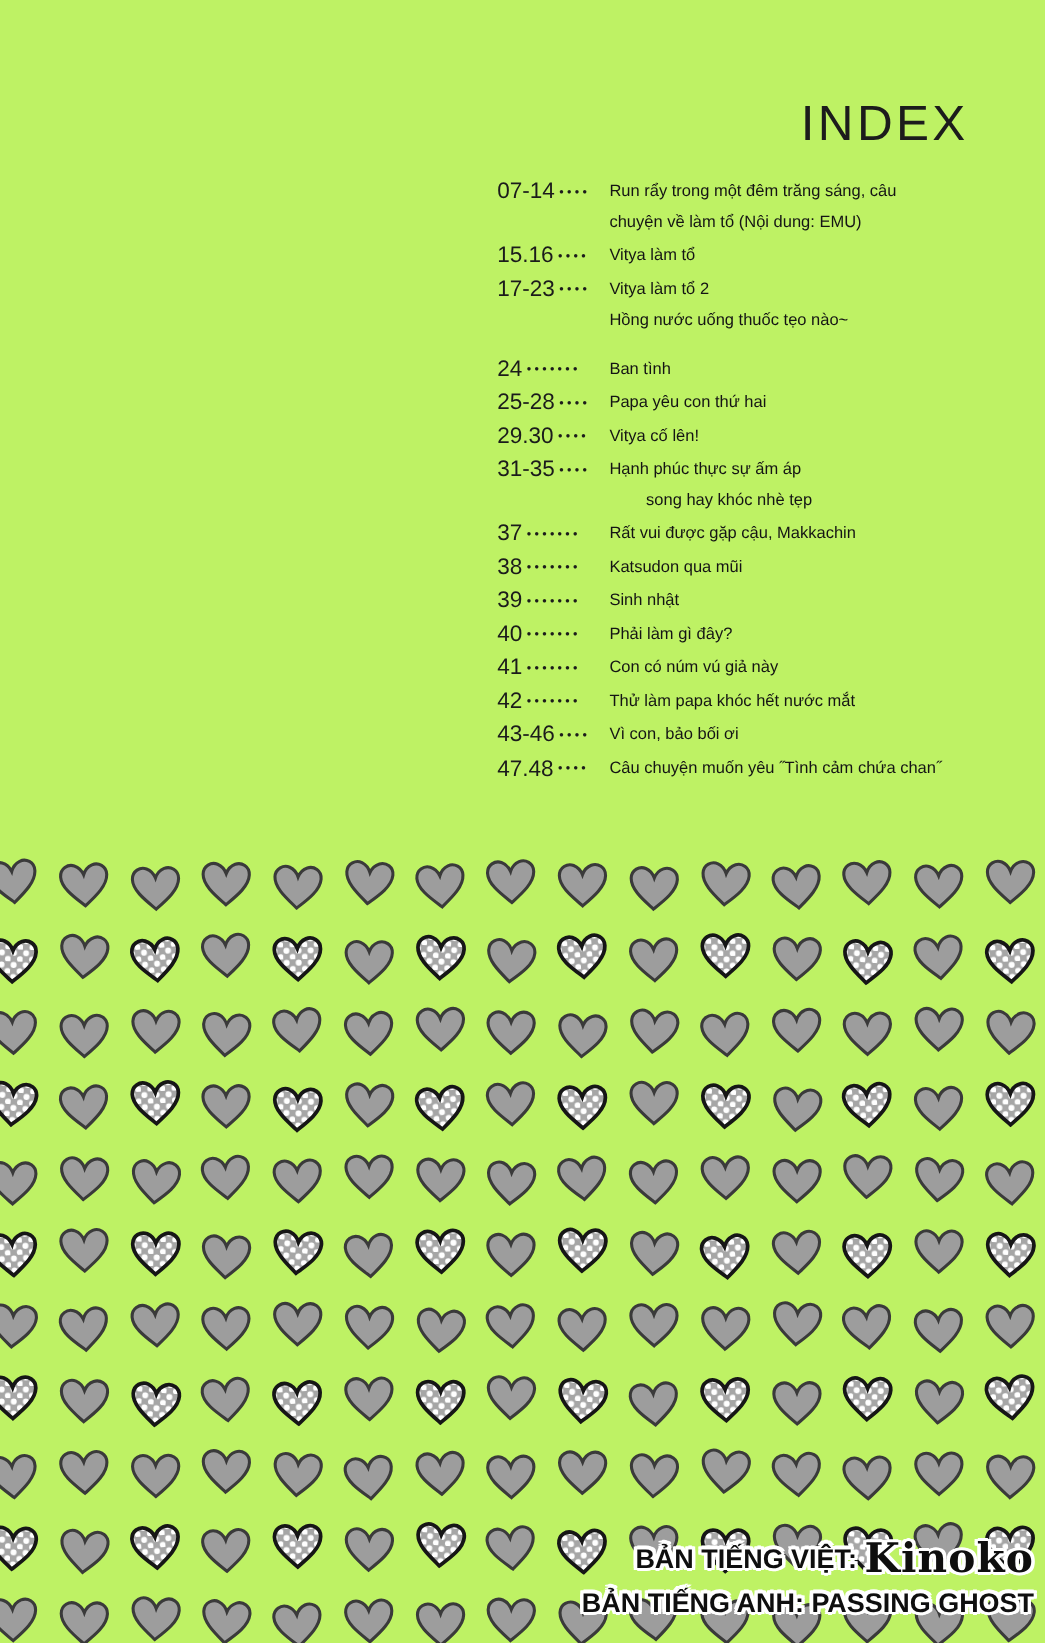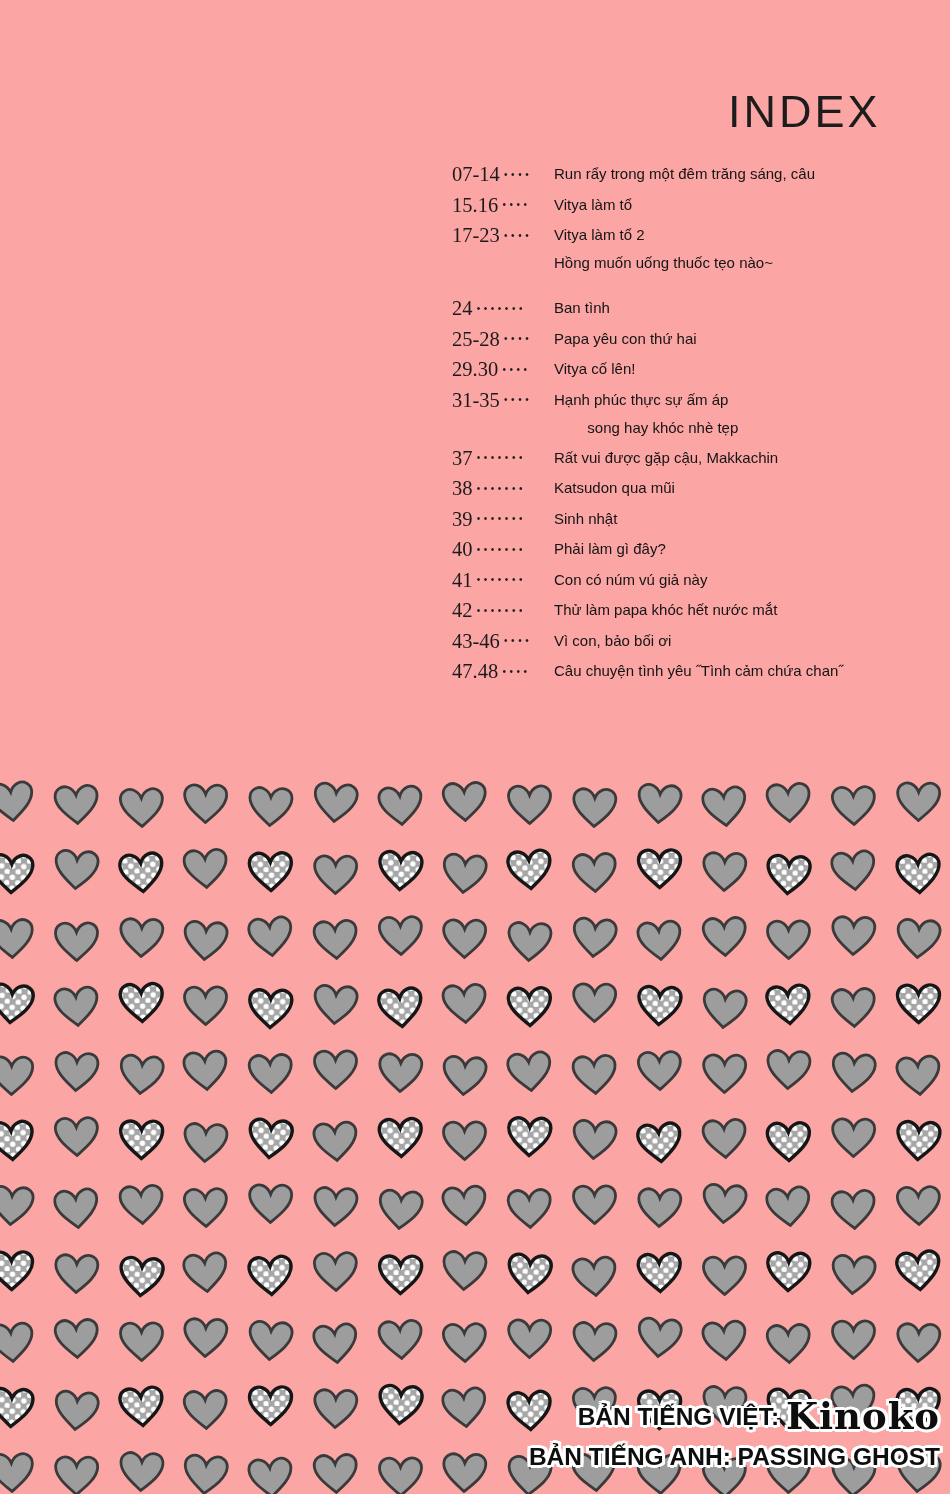--- a/index.html
+++ b/index.html
@@ -2,21 +2,21 @@
 <html><head>
 <meta charset="utf-8">
 <style>
   * { box-sizing: border-box; }
   html, body { margin: 0; padding: 0; background: #e8e8e8; }
   .page {
     position: relative;
     width: 950px;
     height: 1494px;
     margin: 0 auto;
-    background: #fca5a5;
+    background: #bef264;
     overflow: hidden;
     font-family: "Liberation Sans", sans-serif;
     color: #161616;
   }
 
   
   .index-title {
     position: absolute;
     left: 728px;
     top: 86px;
@@ -36,21 +36,20 @@
     width: 498px;
   }
   .entry { display: flex; align-items: flex-start; margin-bottom: 2px; }
   .entry.gap-before { margin-top: 17px; align-items: center; }
   .pages {
     flex: 0 0 102px;
     font-size: 20.5px;
     line-height: 28px;
     white-space: nowrap;
     color: #1b1b1b;
-    font-family: Liberation Serif, serif;
   }
   .leader {
     font-size: 11.5px;
     letter-spacing: 3px;
     margin-left: 4px;
     vertical-align: 2.5px;
     color: #1b1b1b;
   }
   .titles { font-size: 15px; line-height: 28px; color: #141414; }
   .tline { white-space: pre; }
@@ -116,33 +115,34 @@
 
 <div class="page">
 
   <h1 class="index-title">INDEX</h1>
 
   <div class="index-list">
       <div class="entry">
         <span class="pages">07-14<span class="leader">••••</span></span>
         <div class="titles">
           <div class="tline">Run rẩy trong một đêm trăng sáng, câu</div>
+          <div class="tline">chuyện về làm tổ (Nội dung: EMU)</div>
         </div>
       </div>
       <div class="entry">
         <span class="pages">15.16<span class="leader">••••</span></span>
         <div class="titles">
           <div class="tline">Vitya làm tổ</div>
         </div>
       </div>
       <div class="entry">
         <span class="pages">17-23<span class="leader">••••</span></span>
         <div class="titles">
           <div class="tline">Vitya làm tổ 2</div>
-          <div class="tline">Hồng muốn uống thuốc tẹo nào~</div>
+          <div class="tline">Hồng nước uống thuốc tẹo nào~</div>
         </div>
       </div>
       <div class="entry gap-before">
         <span class="pages">24<span class="leader">•••••••</span></span>
         <div class="titles">
           <div class="tline">Ban tình</div>
         </div>
       </div>
       <div class="entry">
         <span class="pages">25-28<span class="leader">••••</span></span>
@@ -201,21 +201,21 @@
       </div>
       <div class="entry">
         <span class="pages">43-46<span class="leader">••••</span></span>
         <div class="titles">
           <div class="tline">Vì con, bảo bối ơi</div>
         </div>
       </div>
       <div class="entry">
         <span class="pages">47.48<span class="leader">••••</span></span>
         <div class="titles">
-          <div class="tline">Câu chuyện tình yêu ˝Tình cảm chứa chan˝</div>
+          <div class="tline">Câu chuyện muốn yêu ˝Tình cảm chứa chan˝</div>
         </div>
       </div>
     </div>
 
   <div class="hearts">
       <div class="heart-row">
         <svg class="heart" viewBox="0 0 48 43" style="transform:translateY(-3px) rotate(-5deg)">
           <use href="#heart-shape" fill="#9d9d9d" stroke="#3a3a3a" stroke-width="2.8"></use>
         </svg>
         <svg class="heart" viewBox="0 0 48 43" style="transform:translateY(0px) rotate(-3deg)">

